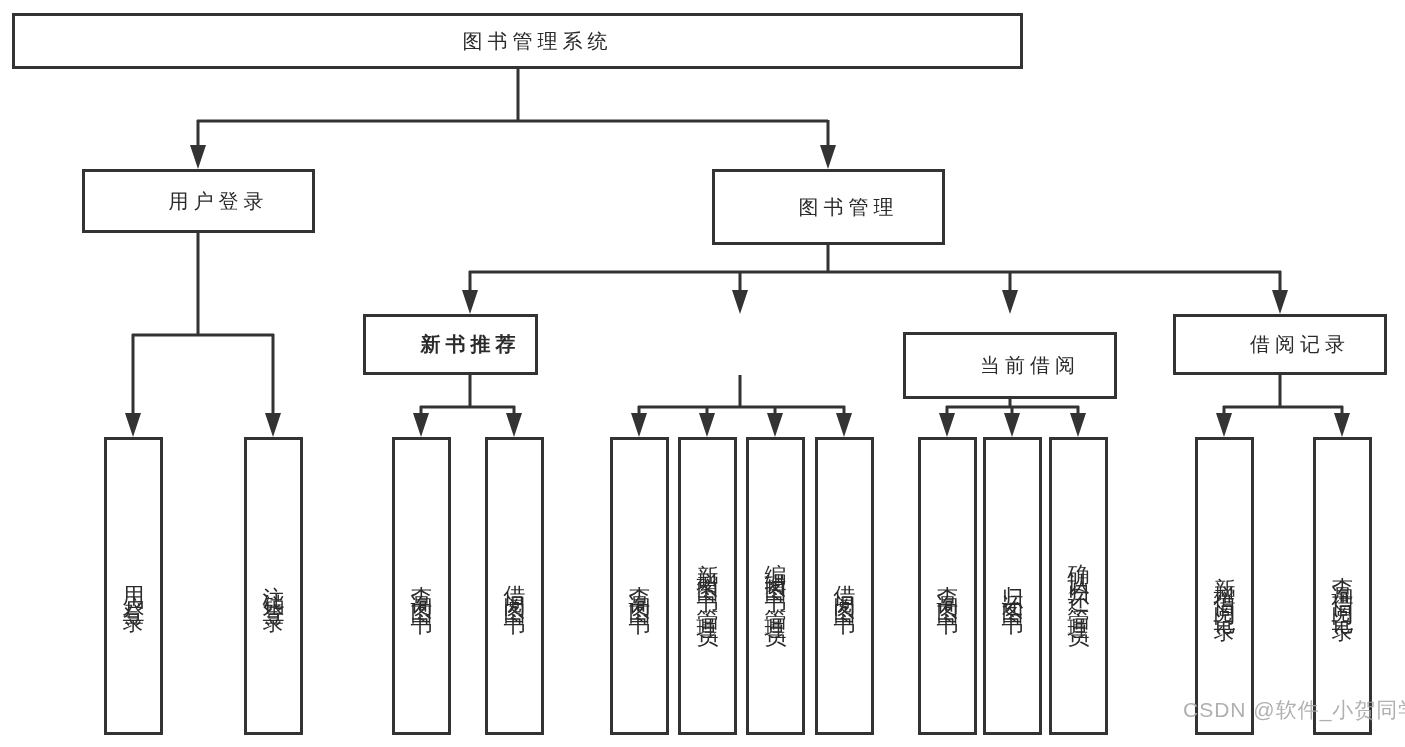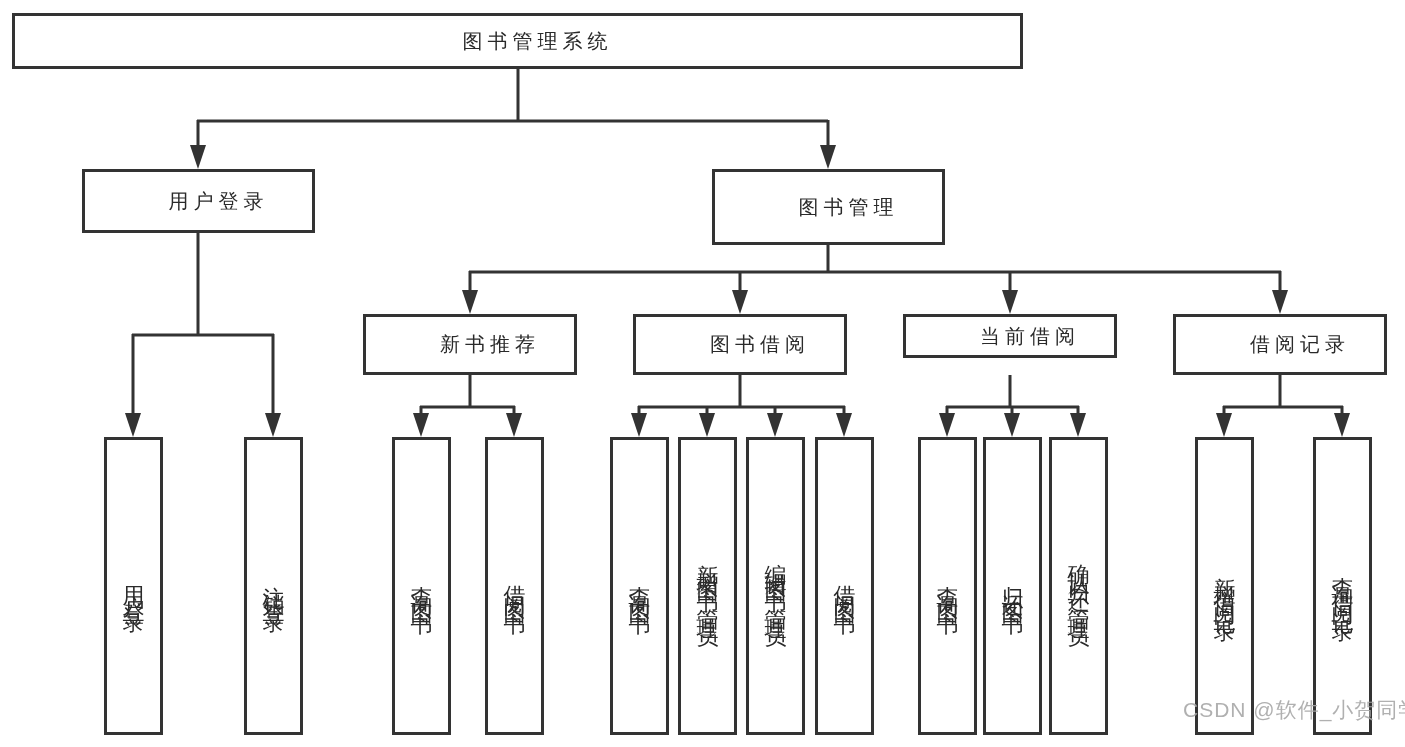--- a/index.html
+++ b/index.html
@@ -82,23 +82,22 @@
       <polygon points="1216,413 1232,413 1224,437"></polygon>
       <polygon points="1334,413 1350,413 1342,437"></polygon>
     </g>
   </svg>
 
   <div class="hbox" style="left:12px;top:13px;width:1011px;height:56px;">图书管理系统</div>
 
   <div class="hbox" style="left:82px;top:169px;width:233px;height:64px;">用户登录</div>
   <div class="hbox" style="left:712px;top:169px;width:233px;height:76px;">图书管理</div>
 
-  <div class="hbox" style="left:363px;top:314px;width:214px;height:61px;">新书推荐</div>
-  <div class="hbox" style="left:633px;top:314px;width:214px;height:61px;">图书借阅</div>
-  <div class="hbox" style="left:903px;top:314px;width:214px;height:44px;">当前借阅</div>
+  <div class="hbox" style="left:363px;top:314px;width:175px;height:61px;font-weight:bold;">新书推荐</div>
+  <div class="hbox" style="left:903px;top:332px;width:214px;height:67px;">当前借阅</div>
   <div class="hbox" style="left:1173px;top:314px;width:214px;height:61px;">借阅记录</div>
 
   <div class="vbox" style="left:104px;">用户登录</div>
   <div class="vbox" style="left:244px;">注销登录</div>
 
   <div class="vbox" style="left:392px;">查询图书</div>
   <div class="vbox" style="left:485px;">借阅图书</div>
 
   <div class="vbox" style="left:610px;">查询图书</div>
   <div class="vbox" style="left:678px;">新增图书（管理员）</div>

